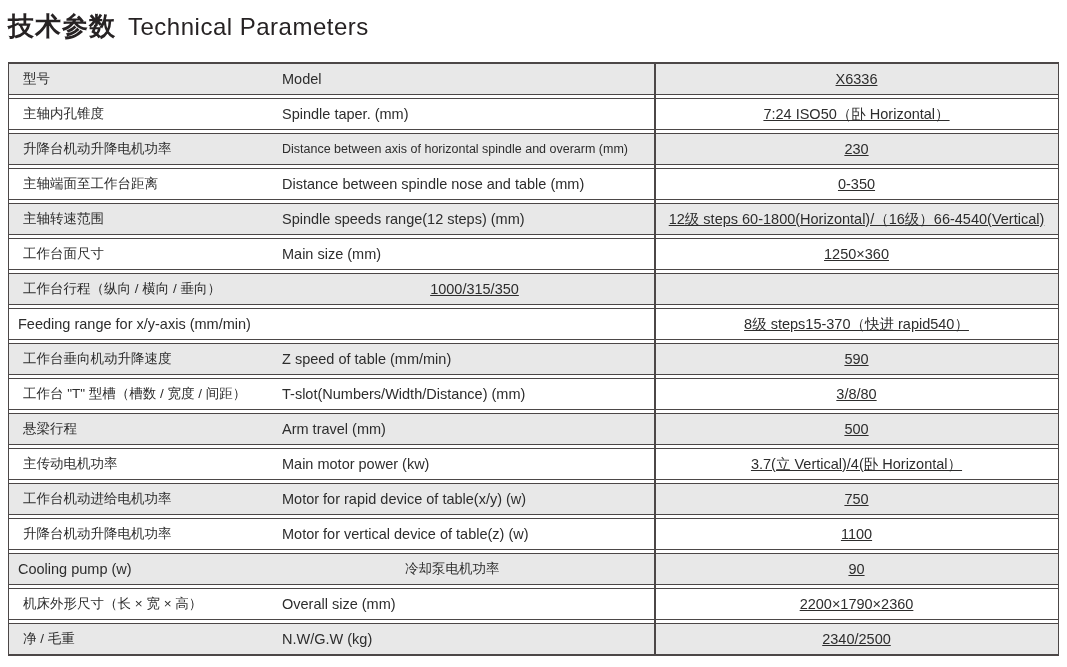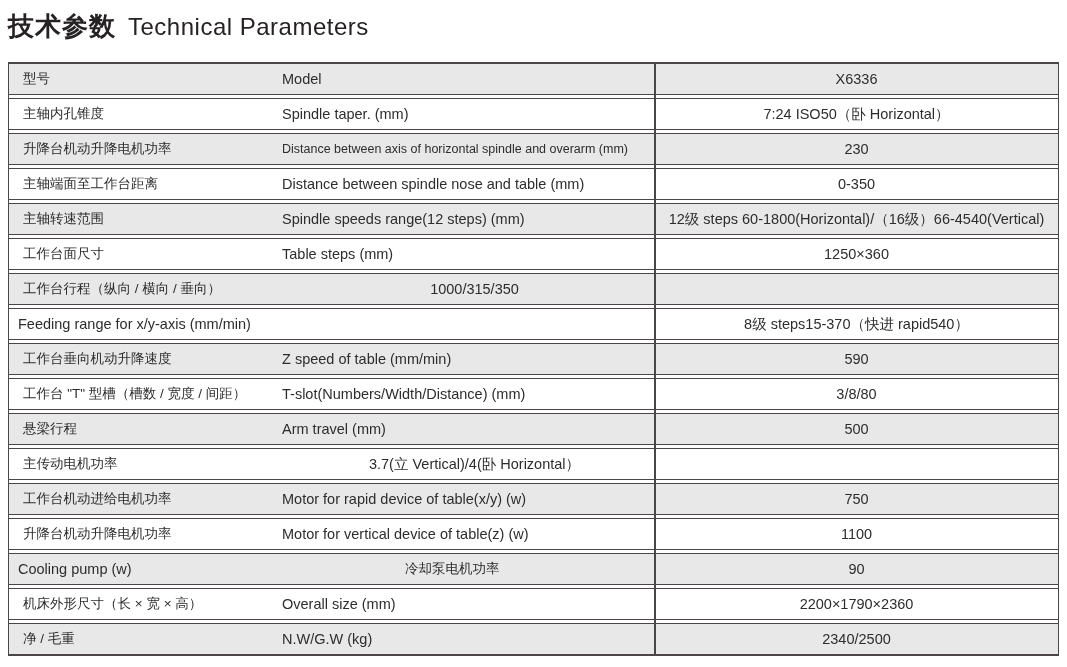--- a/index.html
+++ b/index.html
@@ -59,20 +59,21 @@
     white-space: nowrap;
   }
   .cell.en.small { font-size: 12.5px; }
   .cell.val {
     width: 403px; flex: 0 0 403px;
     justify-content: center;
     text-align: left;
     font-size: 14.5px;
     white-space: nowrap;
     padding: 0 6px;
+    text-decoration: underline;
   }
   
   .vdivider {
     position: absolute; top: 0; bottom: 0; left: 645px;
     width: 2px; background: var(--border);
     z-index: 2;
   }
 </style>
 </head>
 <body>
@@ -112,21 +113,21 @@
   </div>
 
   <div class="trow shaded">
     <div class="cell zh">主轴转速范围</div>
     <div class="cell en">Spindle speeds range(12 steps) (mm)</div>
     <div class="cell val">12级 steps 60-1800(Horizontal)/（16级）66-4540(Vertical)</div>
   </div>
 
   <div class="trow plain">
     <div class="cell zh">工作台面尺寸</div>
-    <div class="cell en">Table steps (mm)</div>
+    <div class="cell en">Main size (mm)</div>
     <div class="cell val">1250×360</div>
   </div>
 
   <div class="trow shaded">
     <div class="cell zh">工作台行程（纵向 / 横向 / 垂向）</div>
     <div class="cell val">1000/315/350</div>
   </div>
 
   <div class="trow plain">
     <div class="cell en">Feeding range for x/y-axis (mm/min)</div>
@@ -146,20 +147,21 @@
   </div>
 
   <div class="trow shaded">
     <div class="cell zh">悬梁行程</div>
     <div class="cell en">Arm travel (mm)</div>
     <div class="cell val">500</div>
   </div>
 
   <div class="trow plain">
     <div class="cell zh">主传动电机功率</div>
+    <div class="cell en">Main motor power (kw)</div>
     <div class="cell val">3.7(立 Vertical)/4(卧 Horizontal）</div>
   </div>
 
   <div class="trow shaded">
     <div class="cell zh">工作台机动进给电机功率</div>
     <div class="cell en">Motor for rapid device of table(x/y) (w)</div>
     <div class="cell val">750</div>
   </div>
 
   <div class="trow plain">

